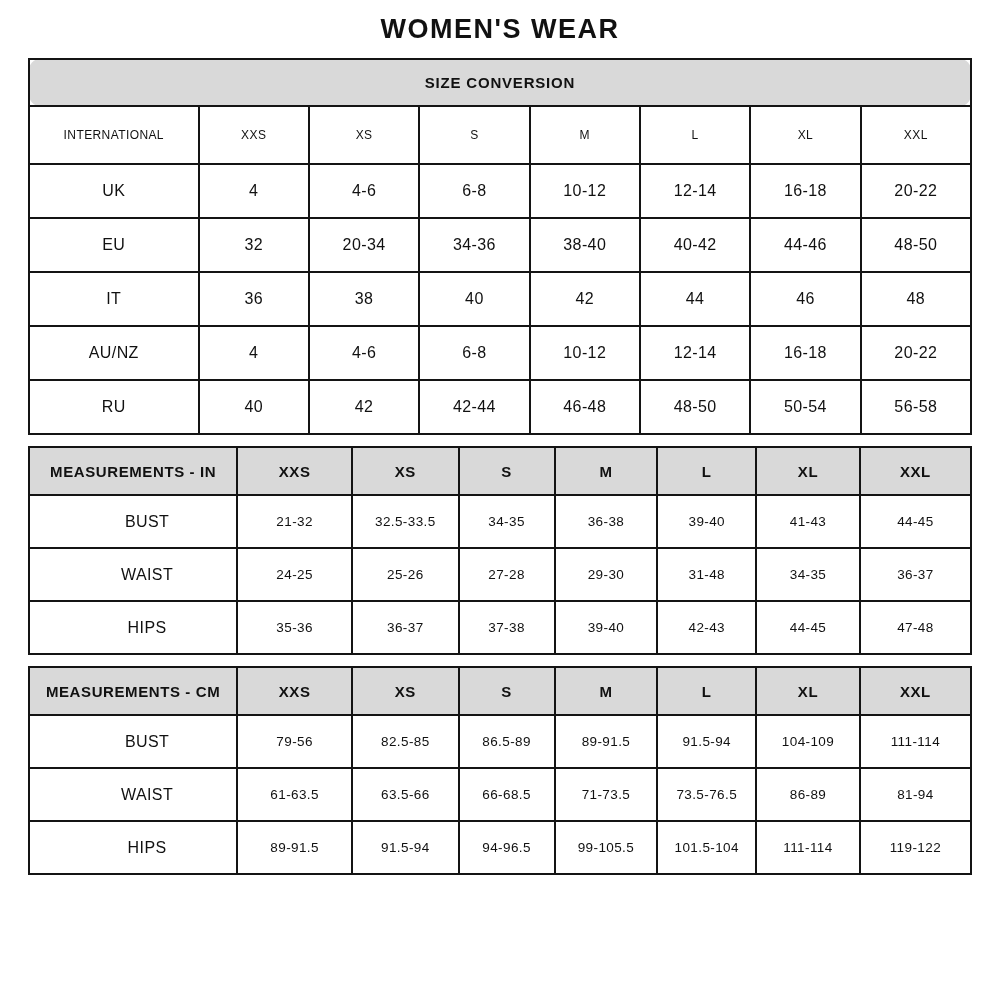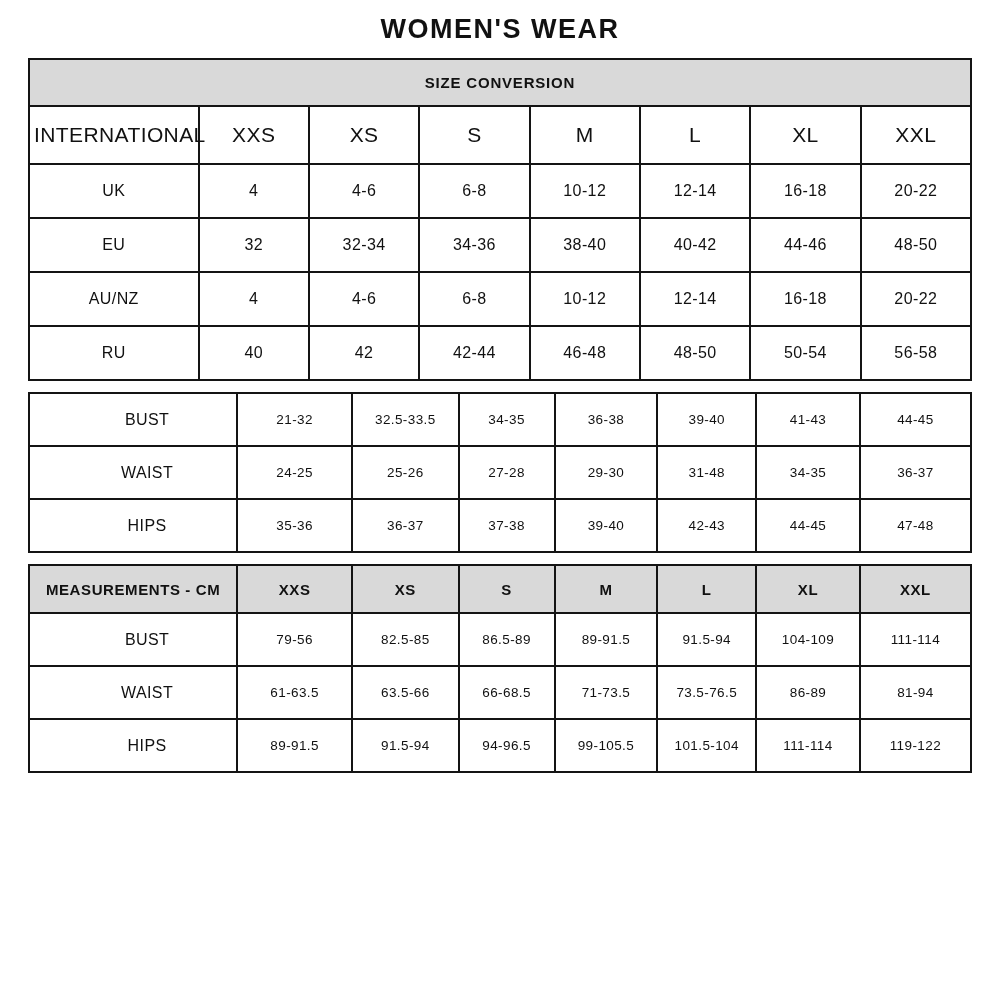--- a/index.html
+++ b/index.html
@@ -41,22 +41,23 @@
     background: #ffffff;
   }
   
   table.conv td { height: 54px; font-size: 16px; }
   table.conv tr.title-row td {
     height: 47px;
     background: #d9d9d9;
     font-weight: 700;
     font-size: 15px;
     letter-spacing: 0.8px;
-  }
-  table.conv tr.head-row td { height: 58px; font-size: 21px; }
+    border-radius: 11px;
+  }
+  table.conv tr.head-row td { height: 58px; font-size: 12px; }
   
   table.meas tr.head-row td {
     height: 48px;
     background: #d9d9d9;
     font-weight: 700;
     font-size: 15px;
     letter-spacing: 0.6px;
   }
   table.meas td { height: 53px; font-size: 13.5px; }
   table.meas td.row-label { font-size: 16px; padding-left: 32px; }
@@ -110,26 +111,36 @@
           <td>4-6</td>
           <td>6-8</td>
           <td>10-12</td>
           <td>12-14</td>
           <td>16-18</td>
           <td>20-22</td>
         </tr>
         <tr>
           <td class="row-label">EU</td>
           <td>32</td>
-          <td>32-34</td>
+          <td>20-34</td>
           <td>34-36</td>
           <td>38-40</td>
           <td>40-42</td>
           <td>44-46</td>
           <td>48-50</td>
+        </tr>
+        <tr>
+          <td class="row-label">IT</td>
+          <td>36</td>
+          <td>38</td>
+          <td>40</td>
+          <td>42</td>
+          <td>44</td>
+          <td>46</td>
+          <td>48</td>
         </tr>
         <tr>
           <td class="row-label">AU/NZ</td>
           <td>4</td>
           <td>4-6</td>
           <td>6-8</td>
           <td>10-12</td>
           <td>12-14</td>
           <td>16-18</td>
           <td>20-22</td>
@@ -152,20 +163,30 @@
       <col class="c0">
         <col class="c1">
         <col class="c2">
         <col class="c3">
       <col class="c4">
         <col class="c5">
         <col class="c6">
         <col class="c7">
     </colgroup>
     <tbody>
+        <tr class="head-row">
+          <td>MEASUREMENTS - IN</td>
+          <td>XXS</td>
+          <td>XS</td>
+          <td>S</td>
+          <td>M</td>
+          <td>L</td>
+          <td>XL</td>
+          <td>XXL</td>
+        </tr>
         <tr>
           <td class="row-label">BUST</td>
           <td>21-32</td>
           <td>32.5-33.5</td>
           <td>34-35</td>
           <td>36-38</td>
           <td>39-40</td>
           <td>41-43</td>
           <td>44-45</td>
         </tr>

